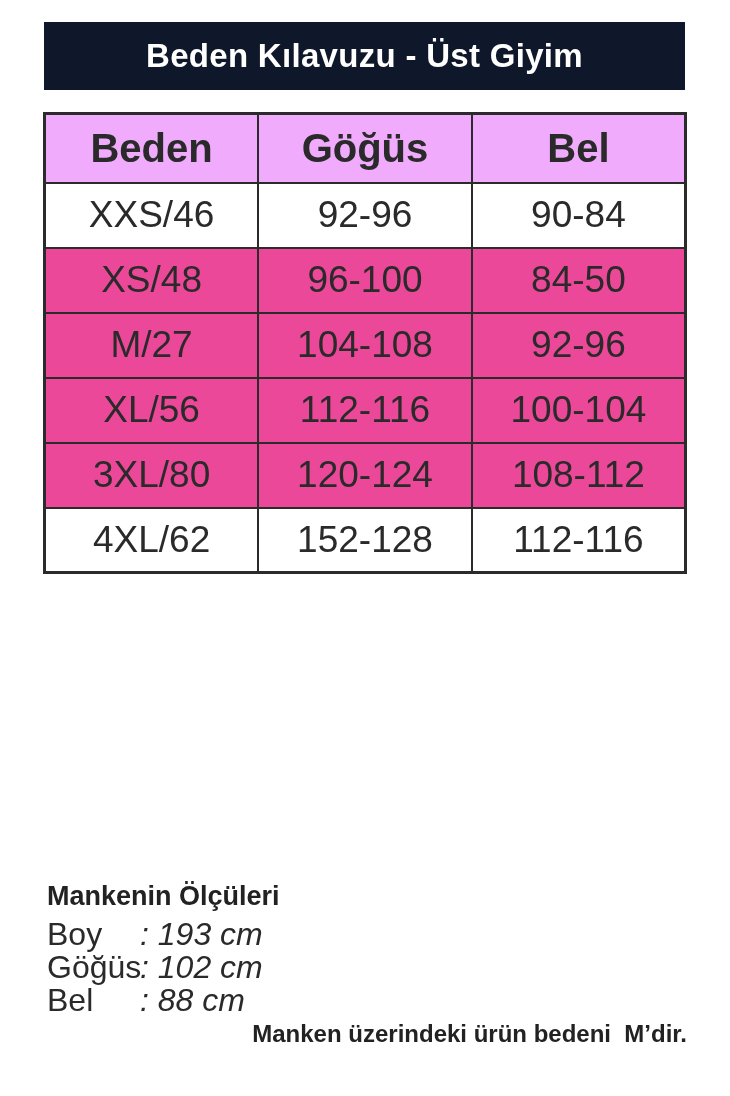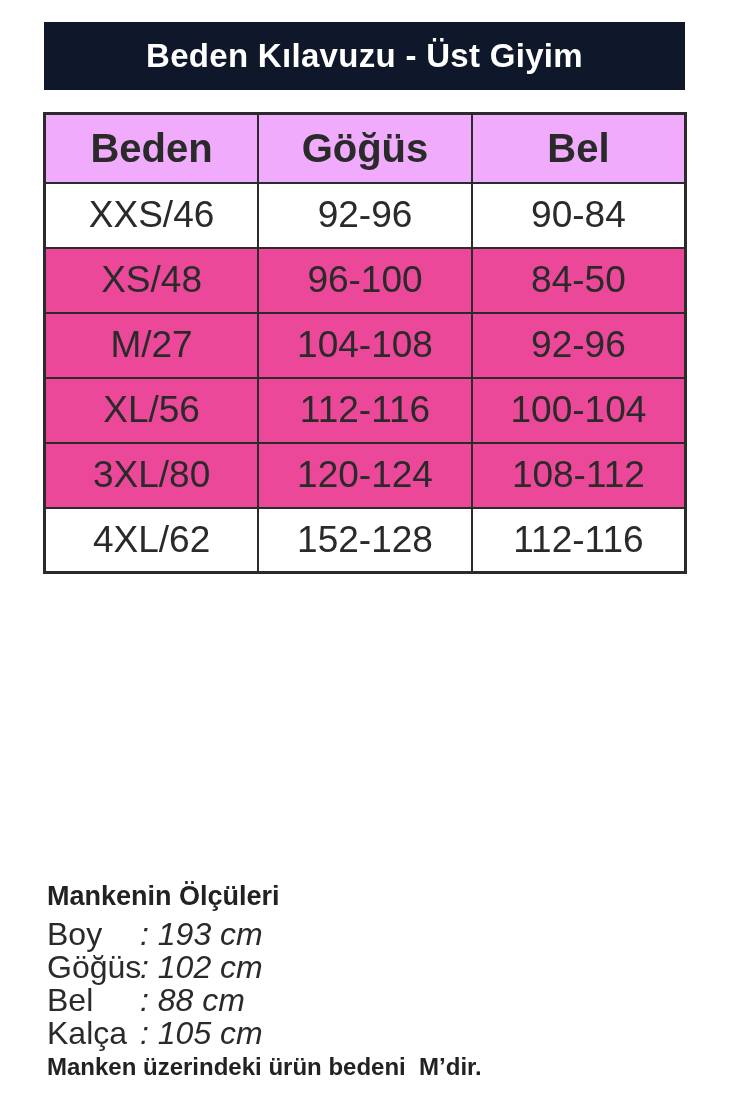--- a/index.html
+++ b/index.html
@@ -105,20 +105,21 @@
     white-space: pre;
     font-style: italic;
   }
   .m-note {
     font-size: 24px;
     font-weight: bold;
     line-height: 33px;
     color: #222222;
     white-space: pre-wrap;
     margin-top: 0px;
+    text-align: right;
   }
 </style>
 </head>
 <body>
 
 <div class="page">
 
   <div class="title-bar">
     <span class="title-text">Beden Kılavuzu - Üst Giyim</span>
   </div>
@@ -173,21 +174,17 @@
       <span class="measure-value">: 193 cm</span>
     </div>
     <div class="measure-row">
       <span class="measure-label">Göğüs</span>
       <span class="measure-value">: 102 cm</span>
     </div>
     <div class="measure-row">
       <span class="measure-label">Bel</span>
       <span class="measure-value">: 88 cm</span>
     </div>
-    <div class="measure-row">
-      <span class="measure-label">Kalça</span>
-      <span class="measure-value">: 105 cm</span>
-    </div>
 
     <div class="m-note">Manken üzerindeki ürün bedeni  M’dir.</div>
   </div>
 
 </div>
 
 </body></html>

